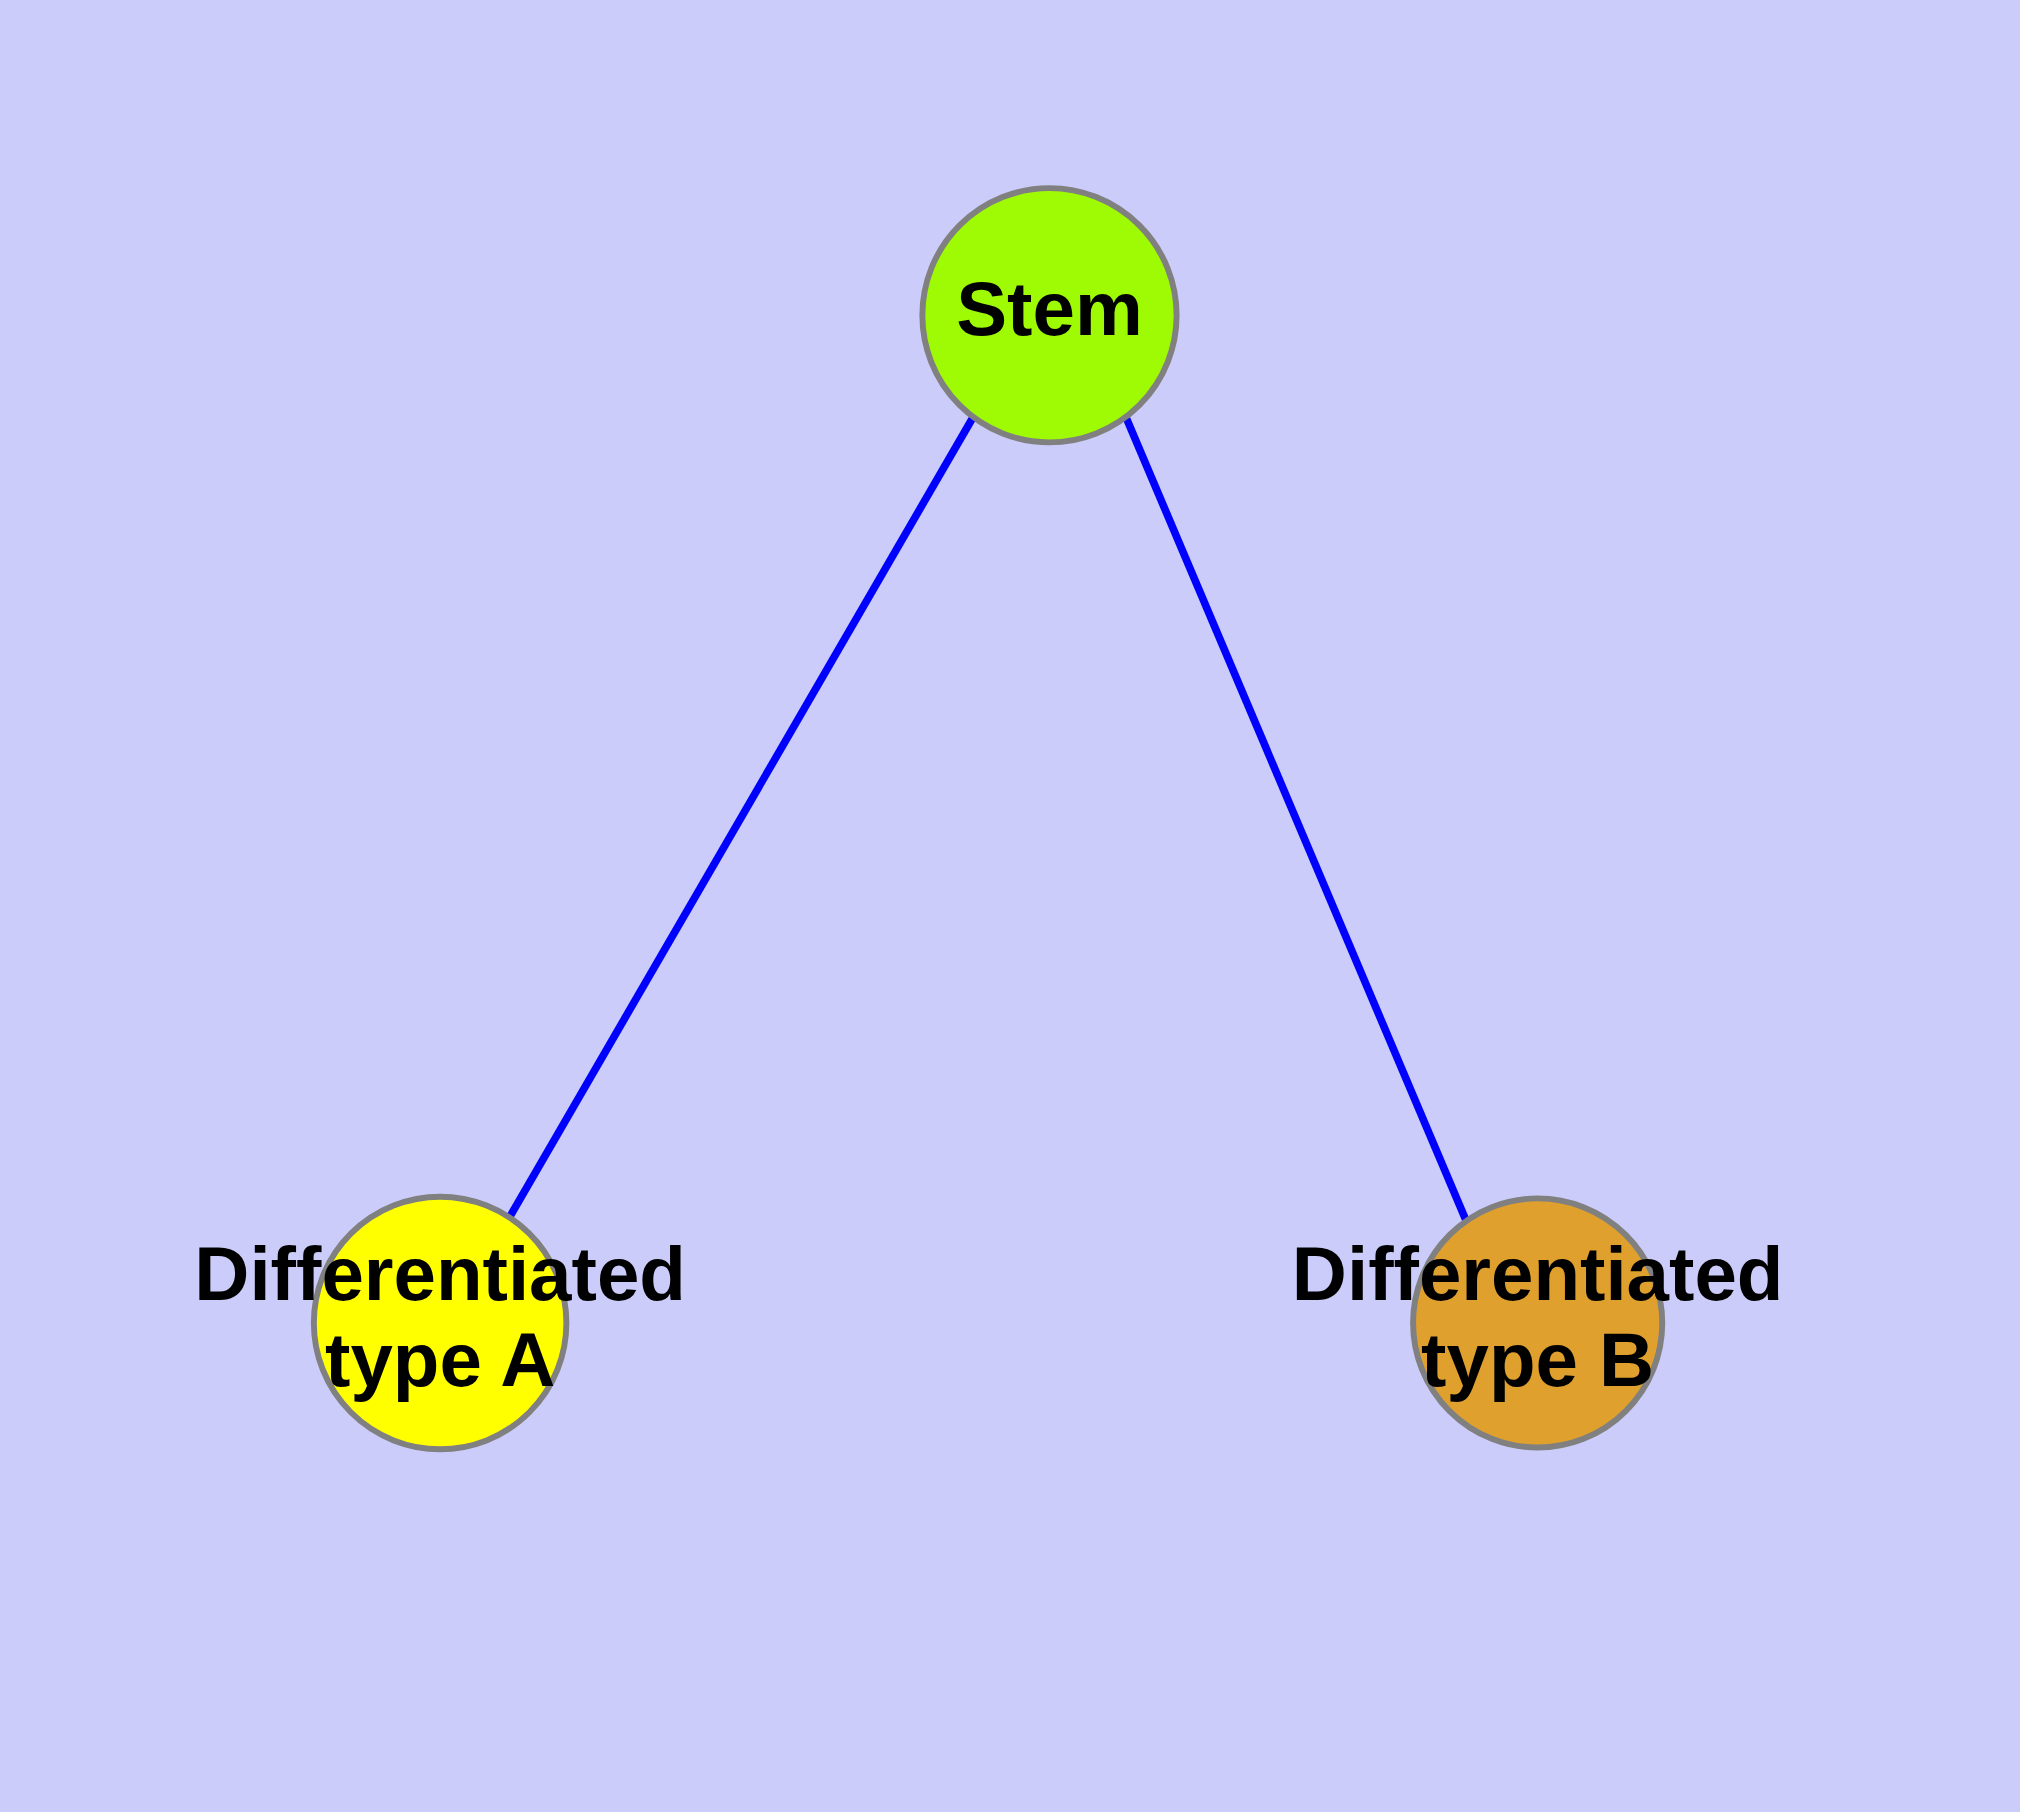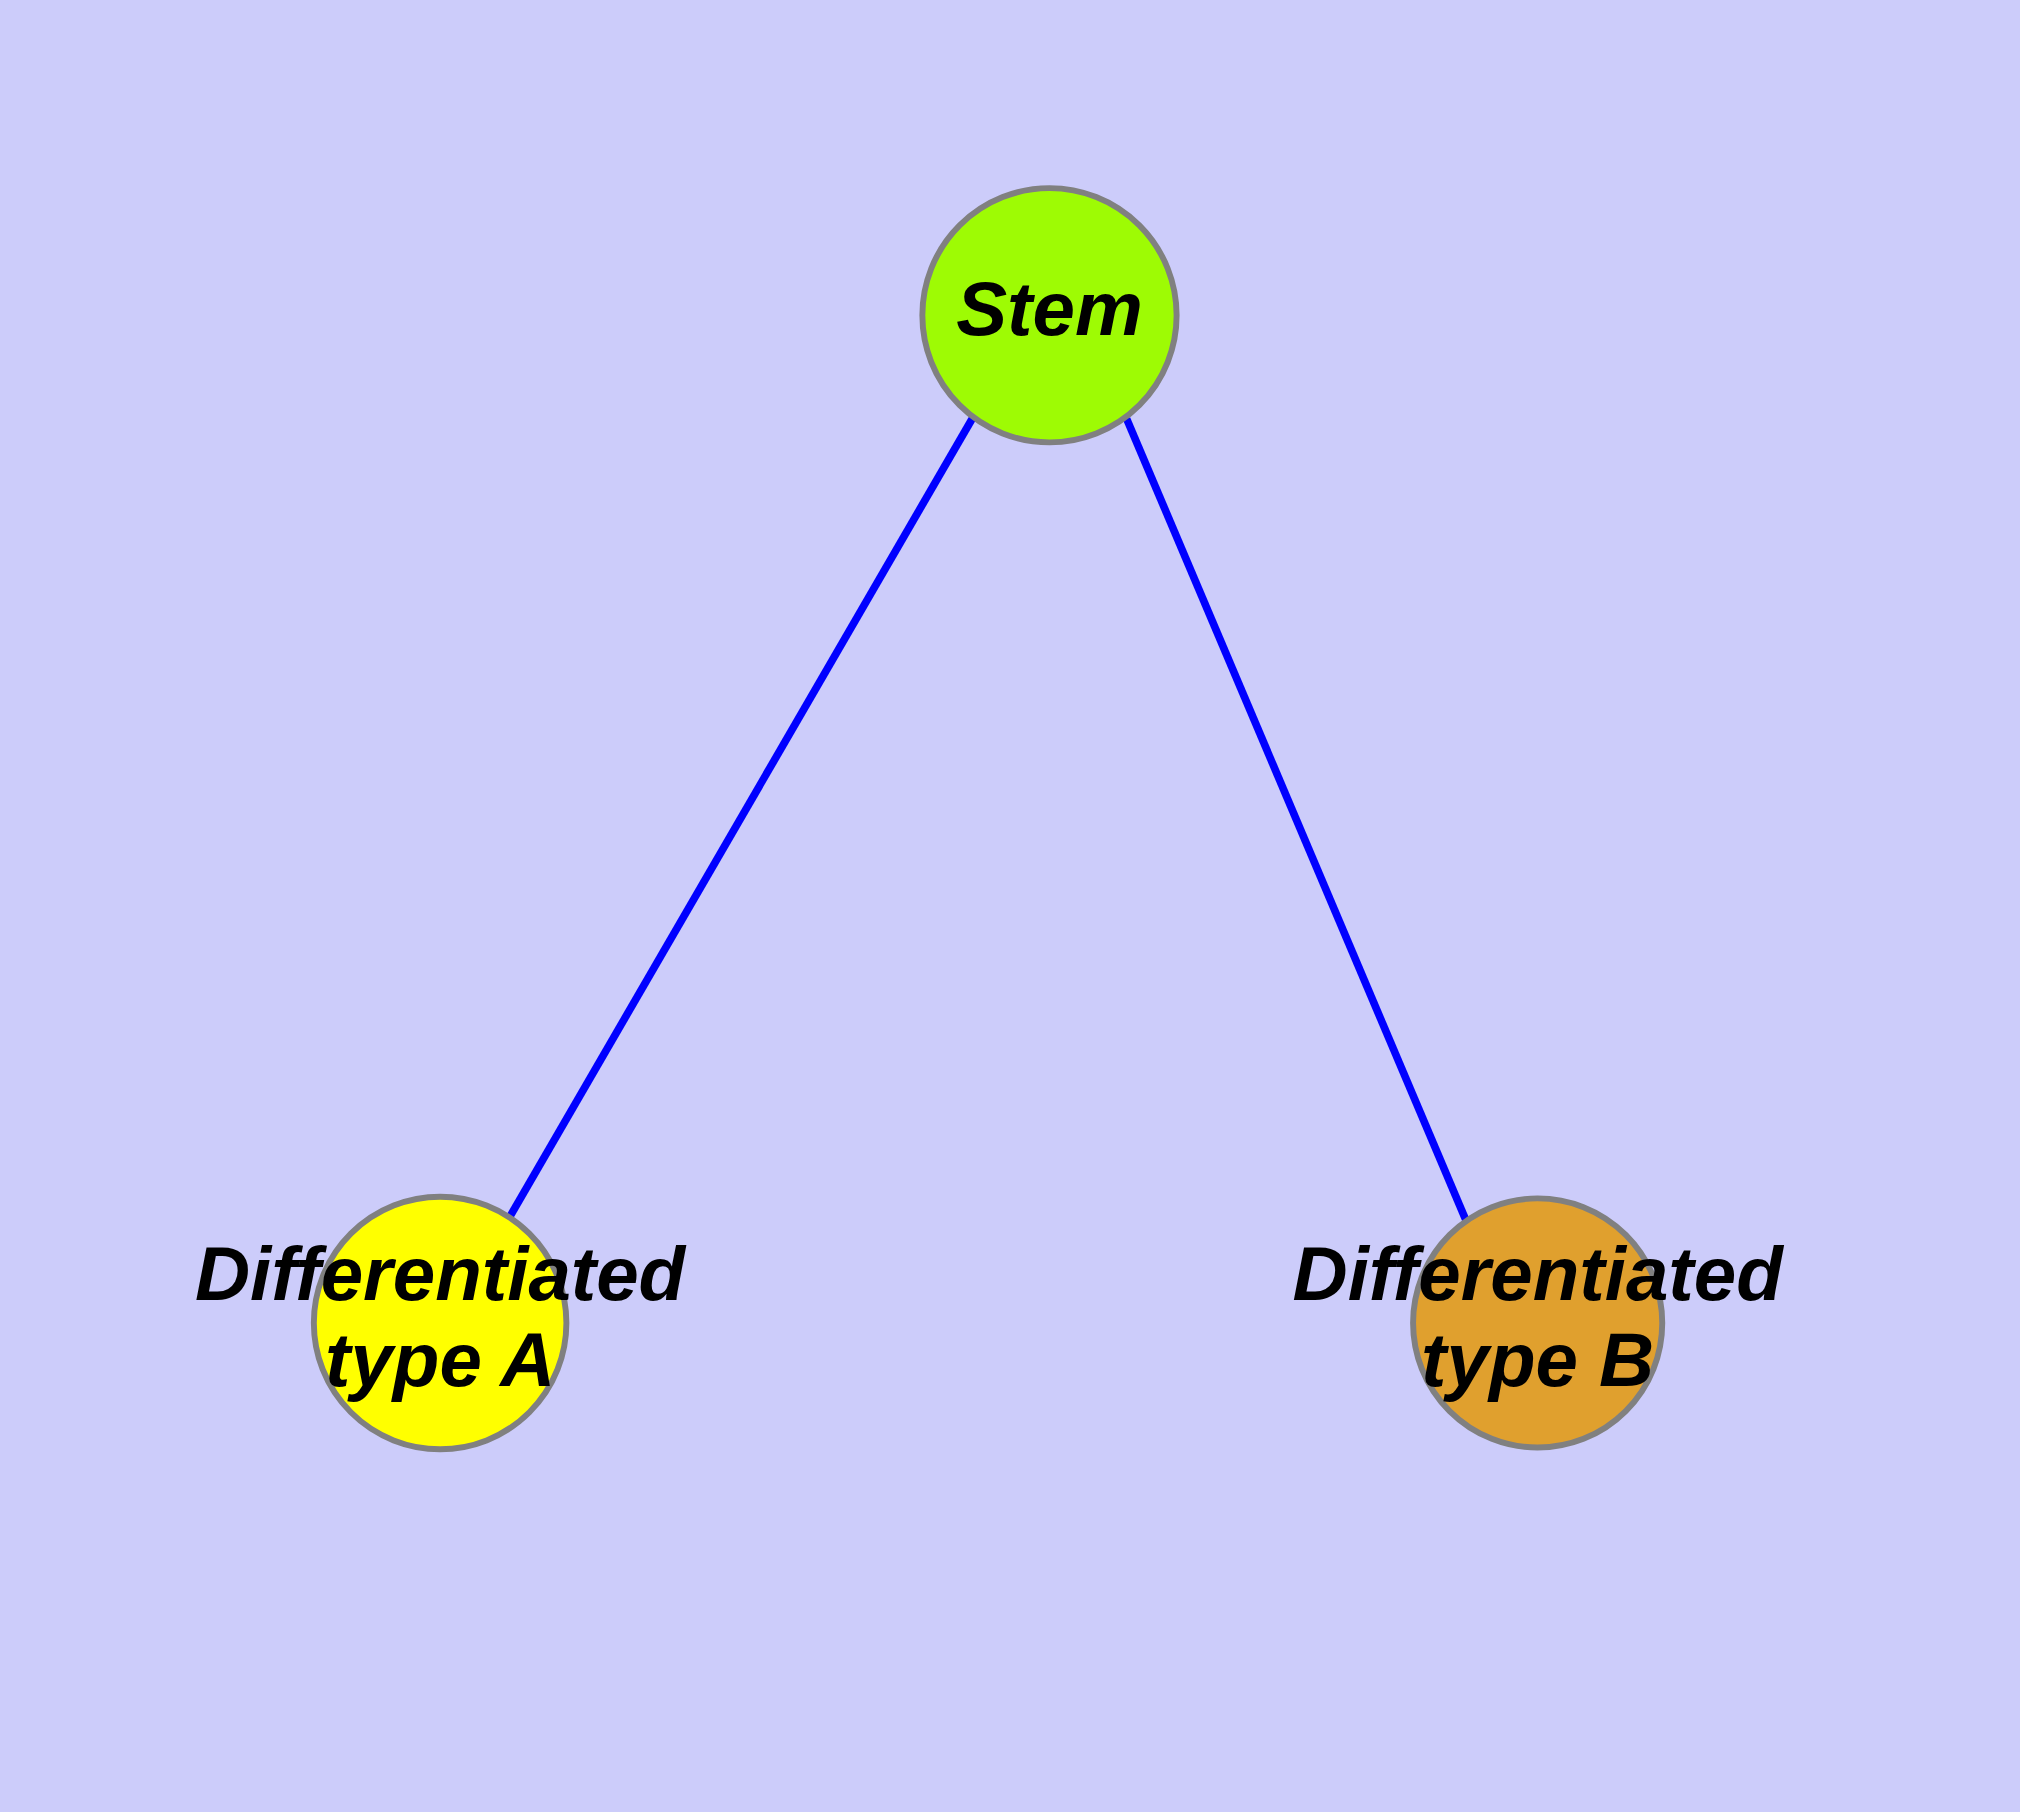--- a/index.html
+++ b/index.html
@@ -10,21 +10,20 @@
   }
   body {
     font-family: "Liberation Sans", sans-serif;
   }
   #canvas {
     position: relative;
     width: 2021px;
     height: 1812px;
     background: #ccccfa;
     overflow: hidden;
-    font-style: italic;
   }
   #graph-svg {
     position: absolute;
     top: 0;
     left: 0;
     width: 2021px;
     height: 1812px;
     display: block;
   }
   .node-label {

